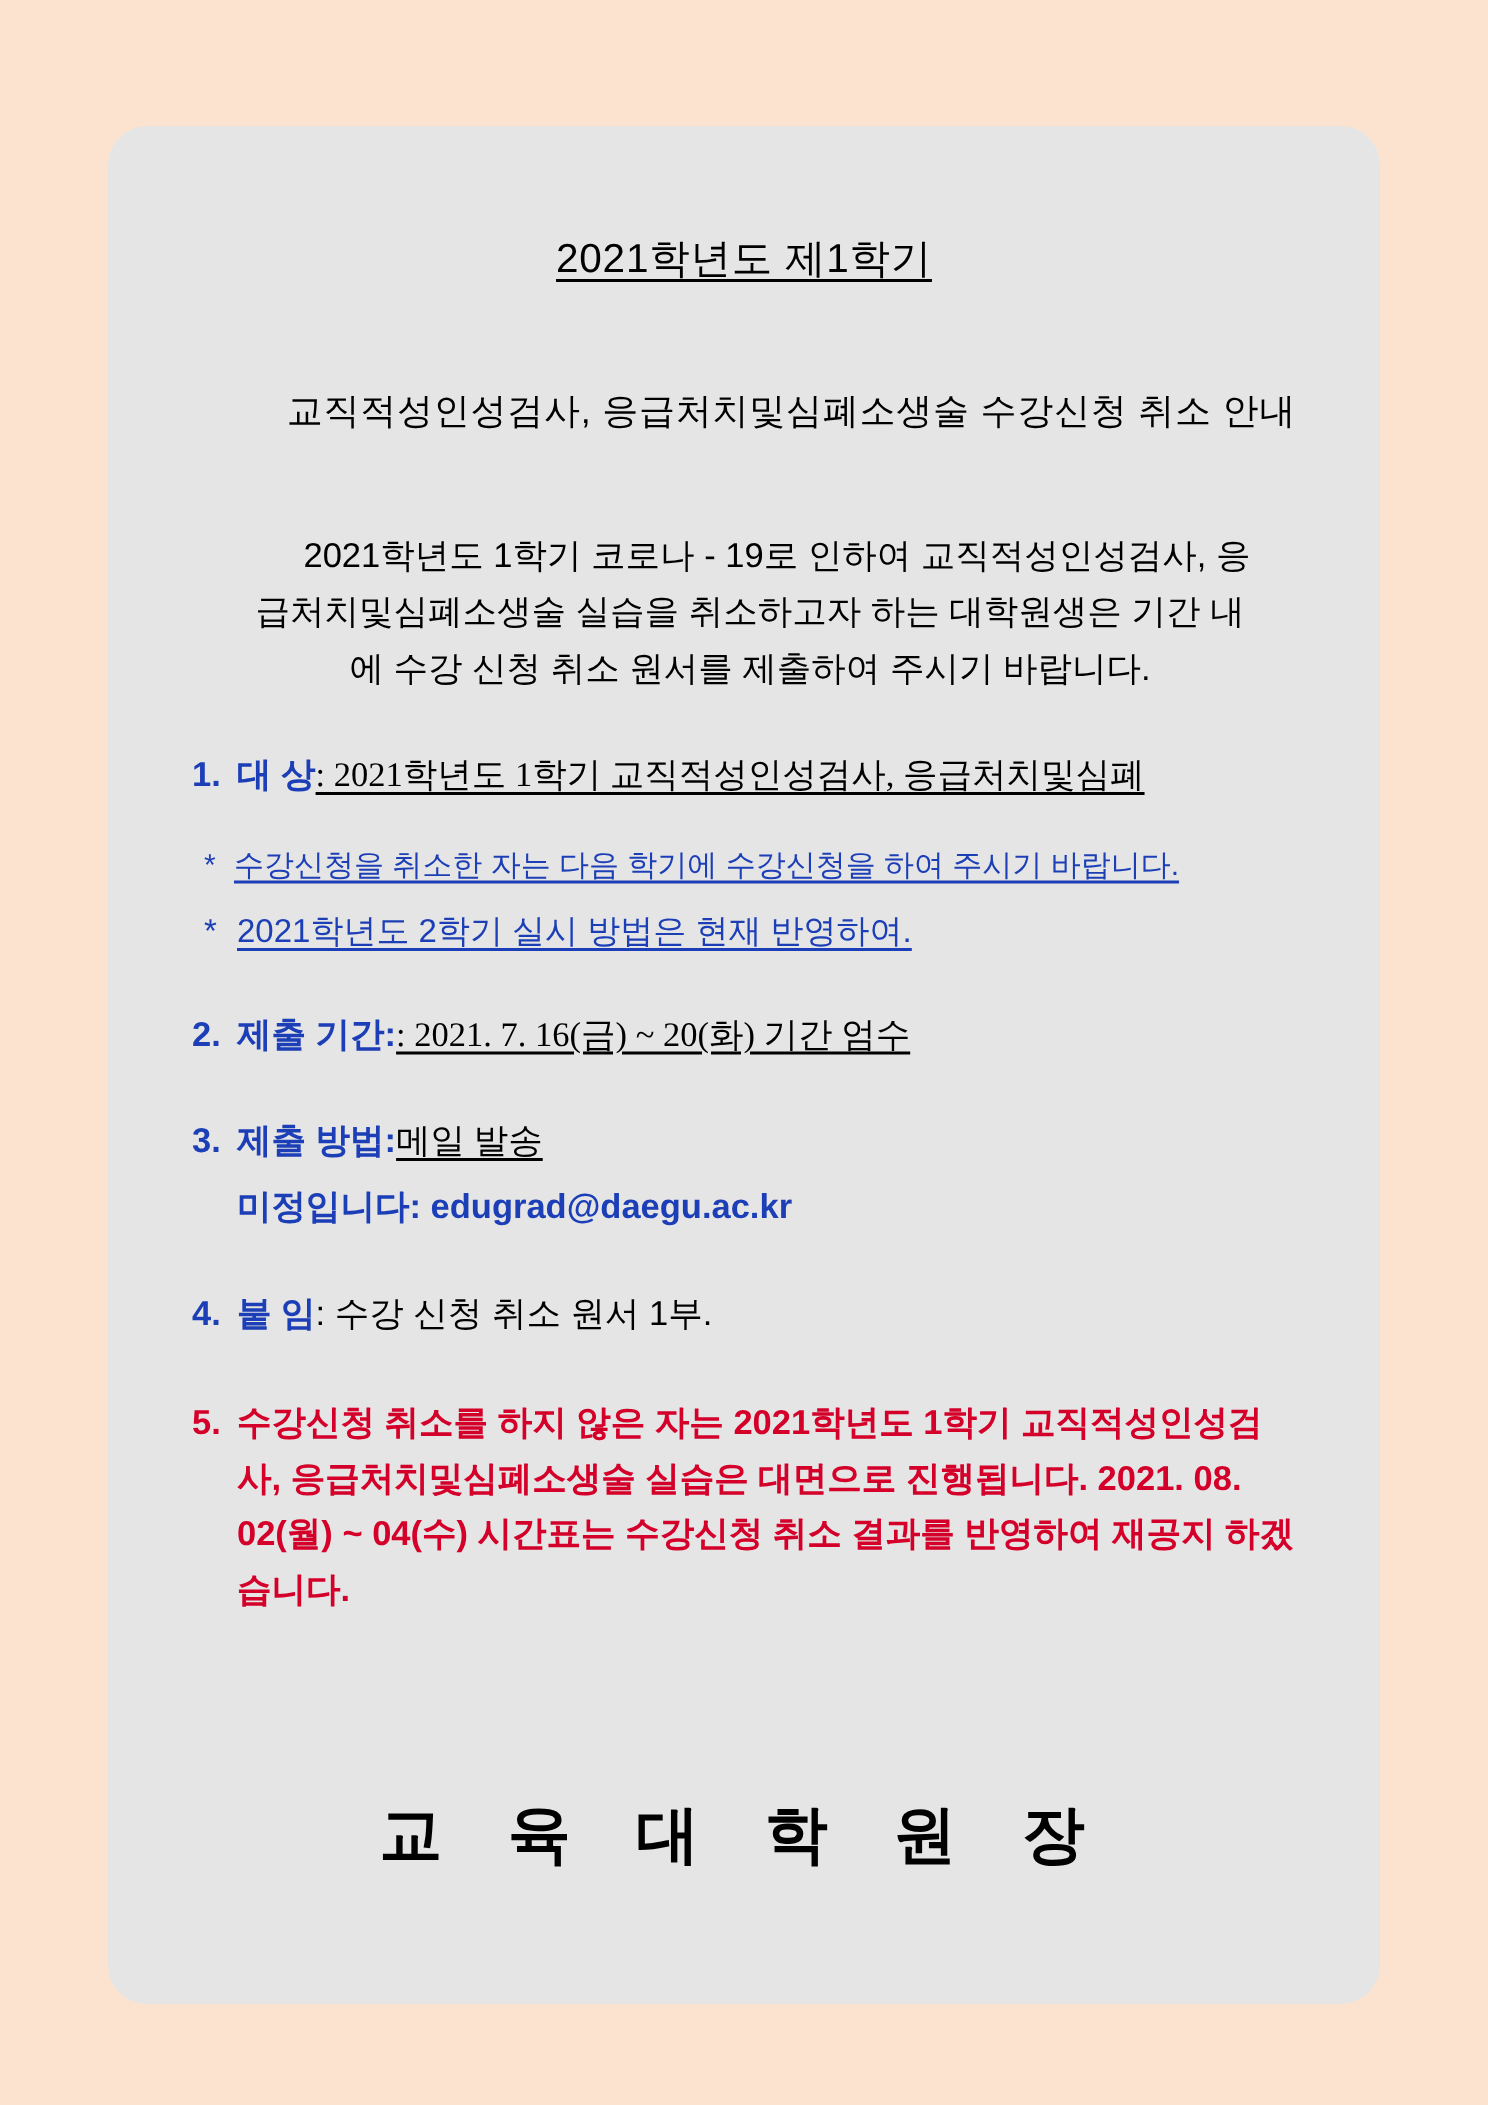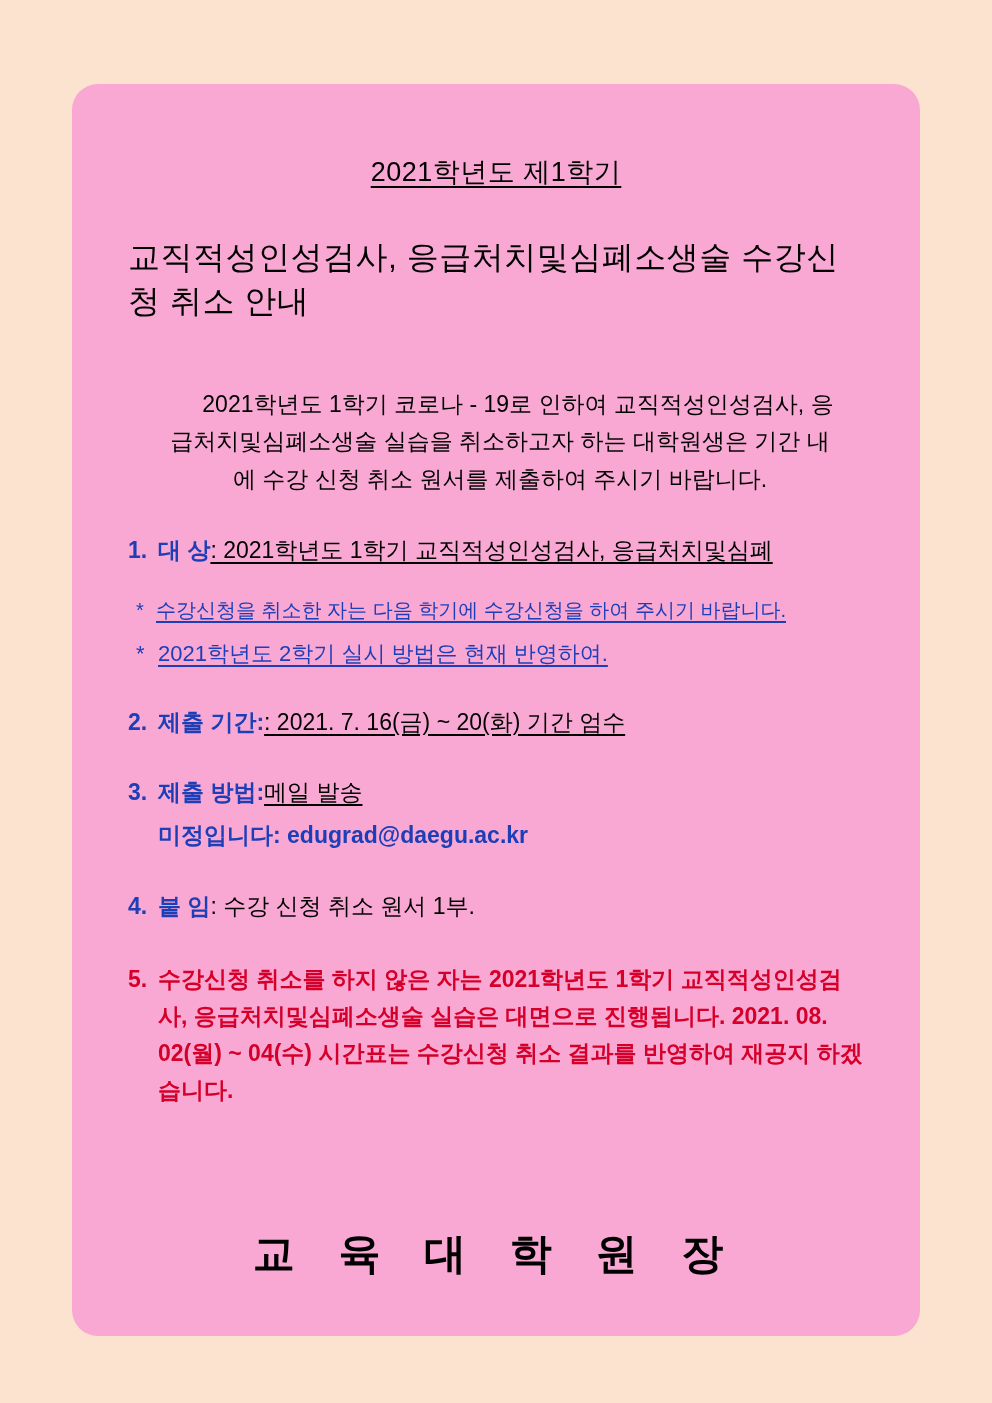--- a/index.html
+++ b/index.html
@@ -12,41 +12,41 @@
     background: #fbe3cf;
     font-family: "Liberation Sans", sans-serif;
     overflow: hidden;
   }
   .page {
     position: absolute;
     left: 72px;
     top: 84px;
     width: 848px;
     height: 1252px;
-    background: #f9a8d4;
+    background: #e5e5e5;
     border-radius: 26px;
     box-sizing: border-box;
     padding: 46px 56px 0 56px;
   }
   .title-line {
     text-align: center;
     font-size: 27px;
     color: #000000;
     letter-spacing: 0.5px;
     margin-top: 24px;
   }
   .title-line .u {
     text-decoration: underline;
     text-underline-offset: 5px;
   }
   .subtitle {
-    text-align: left;
-    font-size: 32px;
-    color: #000000;
-    margin-top: 46px;
+    text-align: right;
+    font-size: 24px;
+    color: #000000;
+    margin-top: 68px;
     letter-spacing: 0.5px;
   }
   .intro {
     margin-top: 62px;
     font-size: 23px;
     color: #000000;
     line-height: 1.62;
     padding: 0 28px 0 36px;
     text-align: center;
   }
@@ -71,20 +71,21 @@
     flex: 1 1 auto;
   }
   .lbl {
     color: #1c3fb7;
     font-weight: bold;
   }
   .val {
     color: #000000;
     text-decoration: underline;
     text-underline-offset: 4px;
+    font-family: Liberation Serif, serif;
   }
   .val-plain {
     color: #000000;
   }
   .cont {
     display: block;
     padding-left: 70px;
     color: #000000;
     text-decoration: underline;
     text-underline-offset: 4px;

